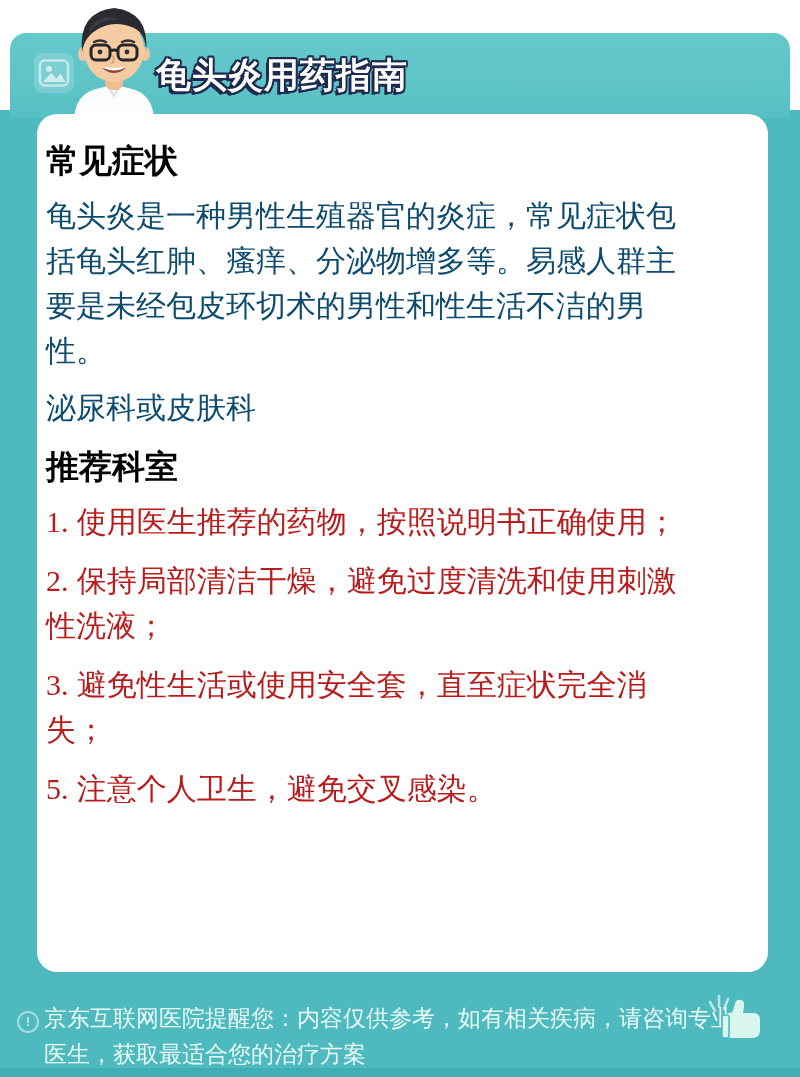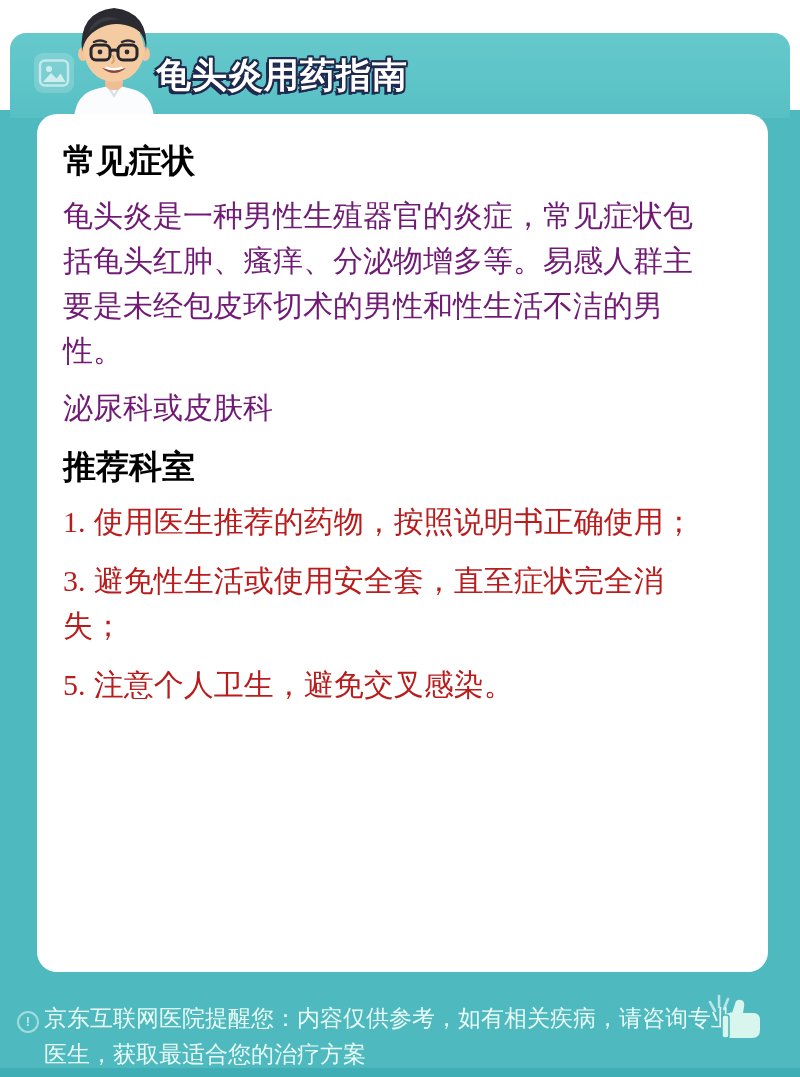--- a/index.html
+++ b/index.html
@@ -60,36 +60,36 @@
       -3px 3px #1f2a4e;
     font-family: Liberation Serif, serif;
   }
 
   
   .card {
     position: absolute; left: 37px; top: 114px;
     width: 731px; height: 858px;
     background: #ffffff;
     border-radius: 20px;
-    padding: 26px 26px 20px 26px;
+    padding: 26px 26px 20px 9px;
     z-index: 2;
     overflow: hidden;
   }
   .card h2 {
     font-size: 33px;
     line-height: 41px;
     font-weight: bold;
     color: #000000;
     margin-top: 16px;
   }
   .card h2:first-child { margin-top: 0; }
   .card p {
     font-size: 30px;
     line-height: 45px;
-    color: #701a75;
+    color: #0c4a6e;
     margin-top: 12px;
     max-width: 656px;
     line-break: strict;
   }
   .card ol { list-style: none; margin-top: 12px; }
   .card li {
     font-size: 30px;
     line-height: 45px;
     color: #b91c1c;
     margin-bottom: 14px;
@@ -170,20 +170,21 @@
 
 <div class="card">
   <h2>常见症状</h2>
   <p>龟头炎是一种男性生殖器官的炎症，常见症状包括龟头红肿、瘙痒、分泌物增多等。易感人群主要是未经包皮环切术的男性和性生活不洁的男性。</p>
 
   <p>泌尿科或皮肤科</p>
 
   <h2>推荐科室</h2>
   <ol>
     <li><span class="num">1.</span> <span>使用医生推荐的药物，按照说明书正确使用；</span></li>
+    <li><span class="num">2.</span> <span>保持局部清洁干燥，避免过度清洗和使用刺激性洗液；</span></li>
     <li><span class="num">3.</span> <span>避免性生活或使用安全套，直至症状完全消失；</span></li>
     <li><span class="num">5.</span> <span>注意个人卫生，避免交叉感染。</span></li>
   </ol>
 </div>
 
 <div class="footer">
   <div class="footer-info">!</div>
   <div class="footer-text">京东互联网医院提醒您：内容仅供参考，如有相关疾病，请咨询专业医生，获取最适合您的治疗方案</div>
   <div class="footer-like">
     <svg width="62" height="58" viewBox="0 0 62 58">

